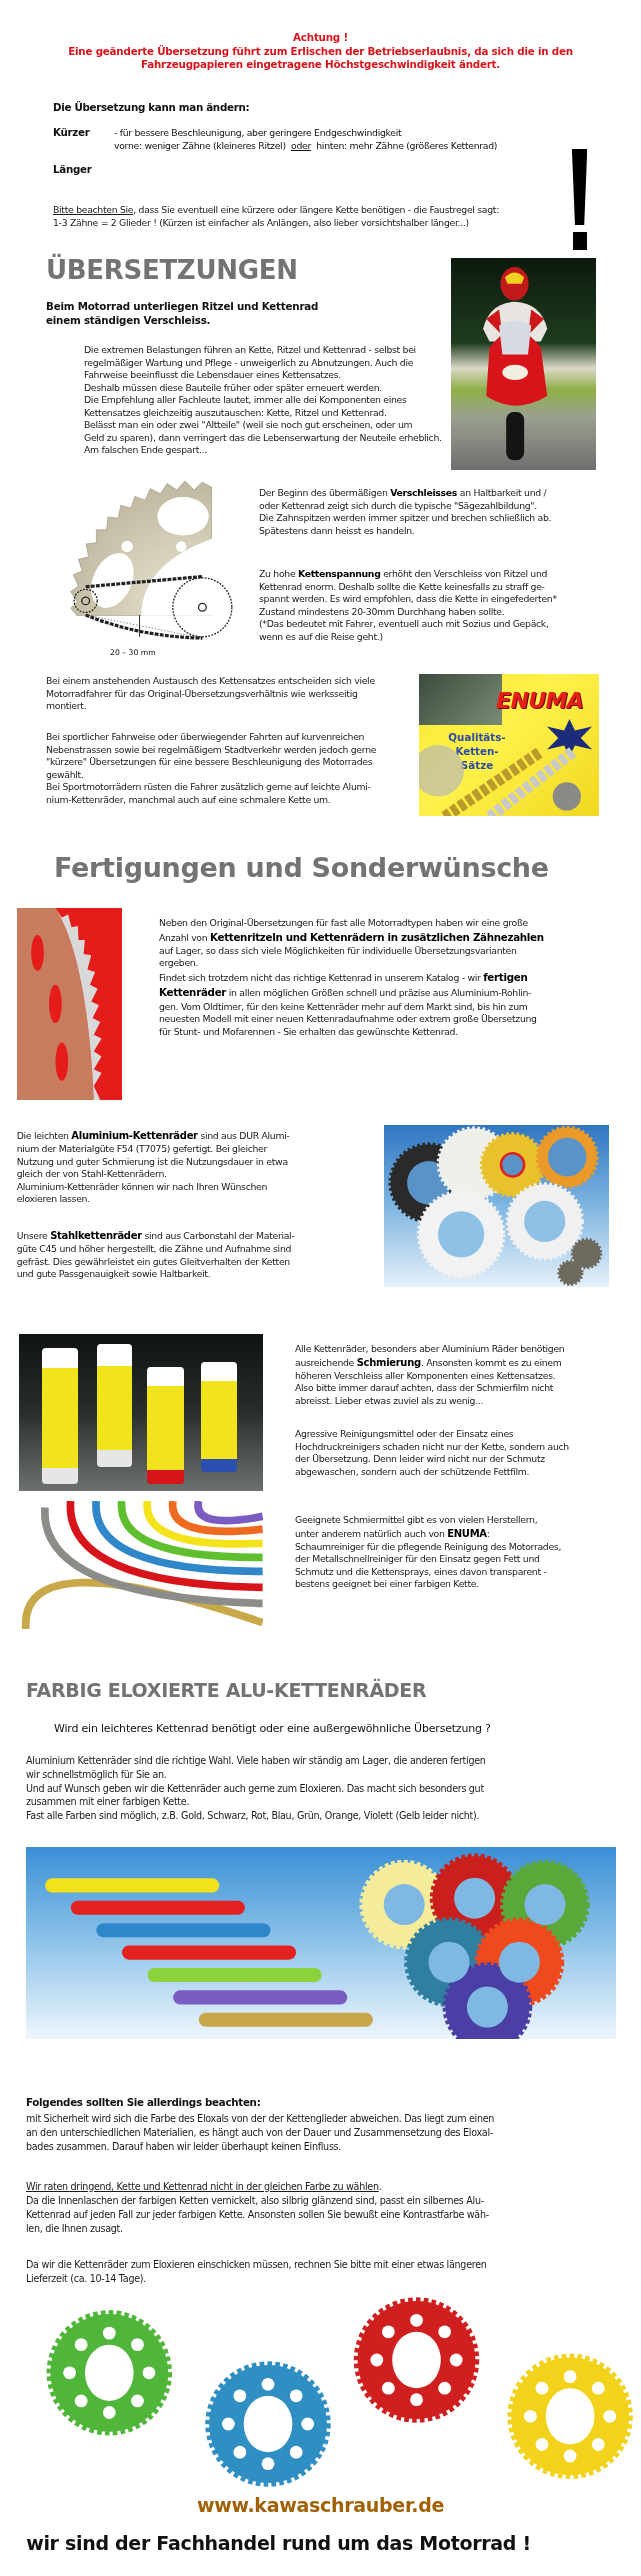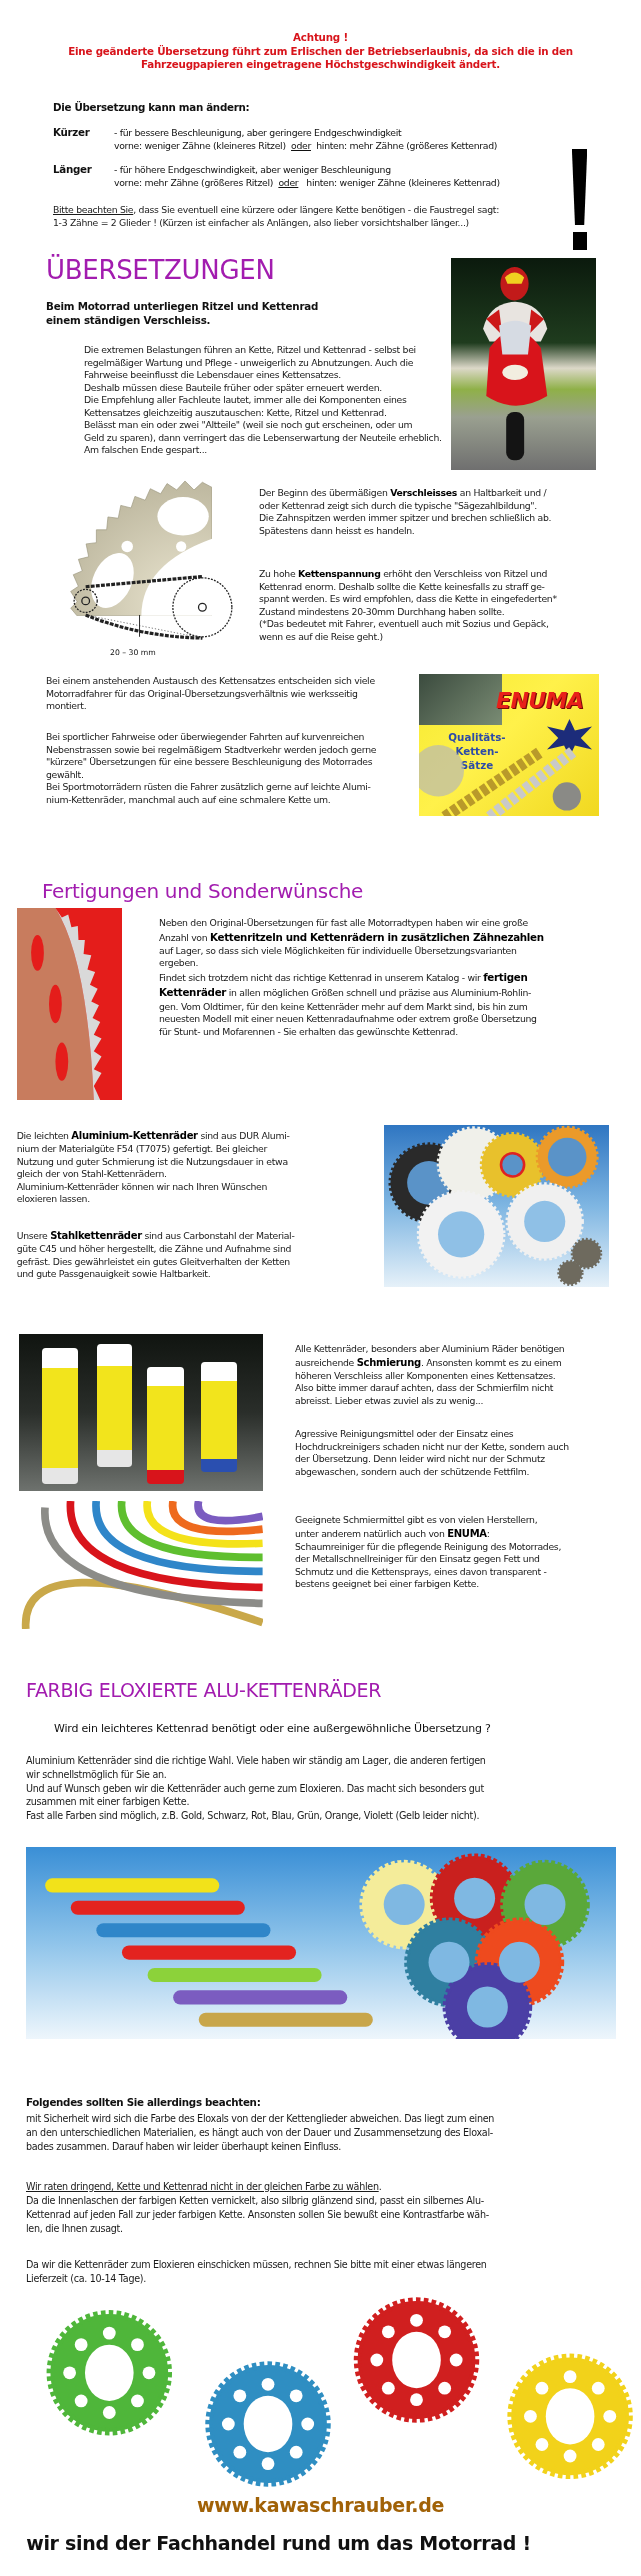--- a/index.html
+++ b/index.html
@@ -10,21 +10,21 @@
   .txt b { font-weight: bold; color: #000; }
   .u { text-decoration: underline; }
   .warning { left: 0; width: 641px; top: 31px; text-align: center; color: #d8141b; font-weight: bold; font-size: 10.3px; line-height: 13.5px; letter-spacing: -0.2px; }
   .h-change { left: 53px; top: 101px; font-weight: bold; font-size: 10.3px; letter-spacing: -0.3px; }
   .opt-row { left: 53px; font-size: 9.3px; line-height: 13px; letter-spacing: -0.3px; }
   .opt-label { position: absolute; left: 0; top: 0; font-weight: bold; font-size: 10.3px; }
   .opt-lines { position: absolute; left: 61px; top: 0; white-space: nowrap; }
   .big-excl { left: 570px; top: 149px; width: 19px; height: 106px; }
   .big-excl .bar { position: absolute; left: 1.9px; top: 0; width: 15.4px; height: 76px; background: #000; clip-path: polygon(0 0, 100% 0, 80% 100%, 20% 100%); }
   .big-excl .dot { position: absolute; left: 2.6px; top: 83px; width: 14px; height: 18px; background: #000; }
-  .h1 { font-weight: normal; color: #a21caf; letter-spacing: -0.3px; }
+  .h1 { font-weight: bold; color: #737373; letter-spacing: -0.3px; }
   .photo { overflow: hidden; }
   .footer-url { left: 0; width: 641px; top: 2494px; text-align: center; font-size: 19px; font-weight: bold; letter-spacing: -0.3px; }
   .footer-slogan { left: 0; width: 557px; top: 2532px; text-align: center; font-size: 19px; font-weight: bold; letter-spacing: -0.3px; }
   .caption { font-size: 7.7px; color: #111; }
 </style>
 </head>
 <body>
 
 <div class="abs warning">
   <div>Achtung !</div>
@@ -37,24 +37,20 @@
 <div class="abs opt-row" style="top:126px;width:513px;height:28px;">
   <span class="opt-label">Kürzer</span>
   <div class="opt-lines">
     <div>-  für bessere Beschleunigung, aber geringere Endgeschwindigkeit</div>
     <div><span>vorne:  weniger Zähne (kleineres Ritzel)</span>&nbsp;&nbsp;<span class="u">oder</span>&nbsp;&nbsp;<span>hinten:  mehr Zähne (größeres Kettenrad)</span></div>
   </div>
 </div>
 
 <div class="abs opt-row" style="top:163px;width:513px;height:28px;">
   <span class="opt-label">Länger</span>
-  <div class="opt-lines">
-    <div>-  für höhere Endgeschwindigkeit, aber weniger Beschleunigung</div>
-    <div><span>vorne:  mehr Zähne (größeres Ritzel)</span>&nbsp;&nbsp;<span class="u">oder</span>&nbsp;&nbsp;&nbsp;<span>hinten:  weniger Zähne (kleineres Kettenrad)</span></div>
-  </div>
 </div>
 
 <div class="abs txt" style="left:53px;top:204px;white-space:nowrap;">
   <div><span class="u">Bitte beachten Sie</span><span>, dass Sie eventuell eine kürzere oder längere Kette benötigen - die Faustregel sagt:</span></div>
   <div>1-3 Zähne = 2 Glieder !  (Kürzen ist einfacher als Anlängen, also lieber vorsichtshalber länger...)</div>
 </div>
 
 <div class="abs big-excl">
   <div class="bar"></div>
     <div class="dot"></div>
@@ -163,21 +159,21 @@
   </div>
   <div style="position:absolute;left:128px;top:45px;width:45px;height:38px;background:#1c2c7a;clip-path:polygon(50% 0,62% 30%,100% 20%,75% 50%,100% 80%,62% 70%,50% 100%,38% 70%,0 80%,25% 50%,0 20%,38% 30%);"></div>
   <svg style="position:absolute;left:0;top:71px;" width="180" height="72" viewBox="0 0 280 112">
     <path d="M40 112 L190 10" stroke="#b99a2a" stroke-width="18" stroke-dasharray="10 4"></path>
     <path d="M110 112 L240 10" stroke="#c9c9c9" stroke-width="18" stroke-dasharray="10 4"></path>
     <circle cx="230" cy="80" r="22" fill="#8a8a86"></circle>
     <circle cx="30" cy="40" r="40" fill="#b9b9b0" opacity="0.7"></circle>
   </svg>
 </div>
 
-<div class="abs h1" style="left:42px;top:852px;font-size:20px;margin-top:27px;">Fertigungen und Sonderwünsche</div>
+<div class="abs h1" style="left:54px;top:852px;font-size:27px;">Fertigungen und Sonderwünsche</div>
 
 <div class="abs photo" style="left:16.7px;top:908px;width:105px;height:192px;background:#e41d1b;">
   <svg width="105" height="192" viewBox="0 0 164 300">
     <path d="M0 0 L60 0 Q110 80 120 300 L0 300 Z" fill="#c87c5e"></path>
     <path d="M60 0 L70 15 L80 10 L85 30 L95 28 L96 50 L106 50 L104 72 L116 74 L110 96 L122 100 L114 120 L126 126 L116 146 L128 152 L118 172 L130 178 L120 198 L132 204 L120 224 L132 232 L120 252 L132 258 L120 278 L130 300 L120 300 Q110 80 60 0 Z" fill="#d9d9d9"></path>
     <ellipse cx="32" cy="70" rx="10" ry="28" fill="#e41d1b"></ellipse>
     <ellipse cx="60" cy="150" rx="10" ry="30" fill="#e41d1b"></ellipse>
     <ellipse cx="70" cy="240" rx="10" ry="30" fill="#e41d1b"></ellipse>
   </svg>
 </div>

